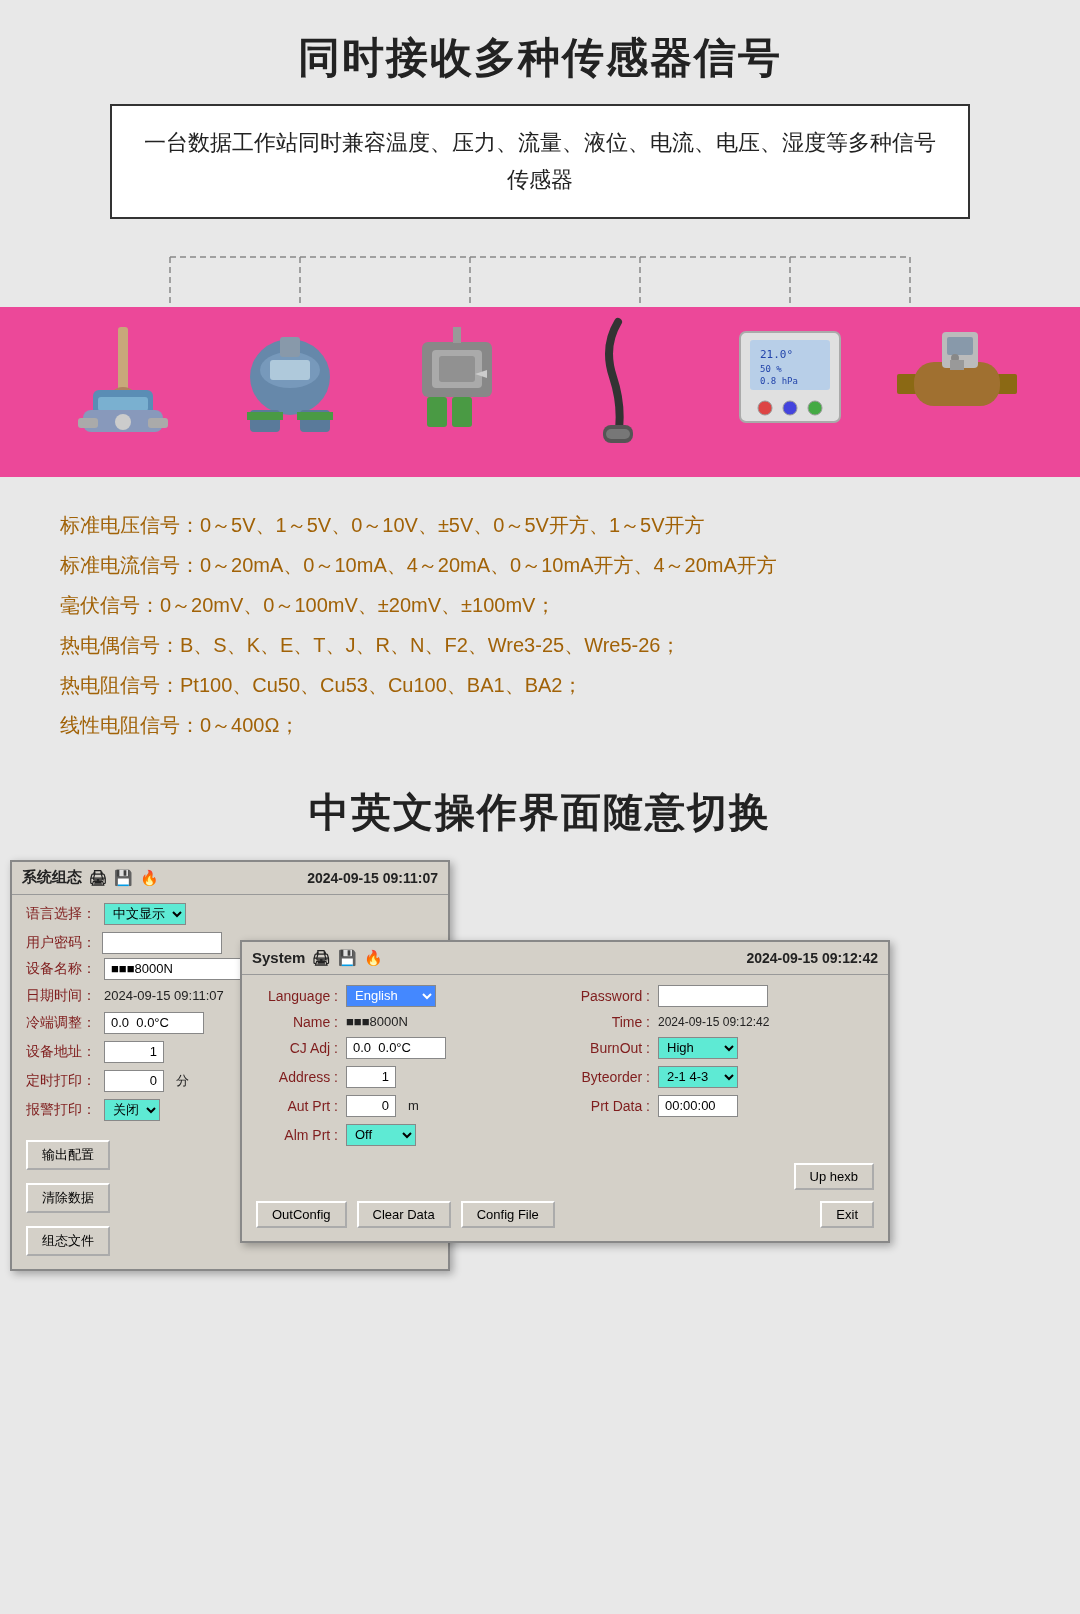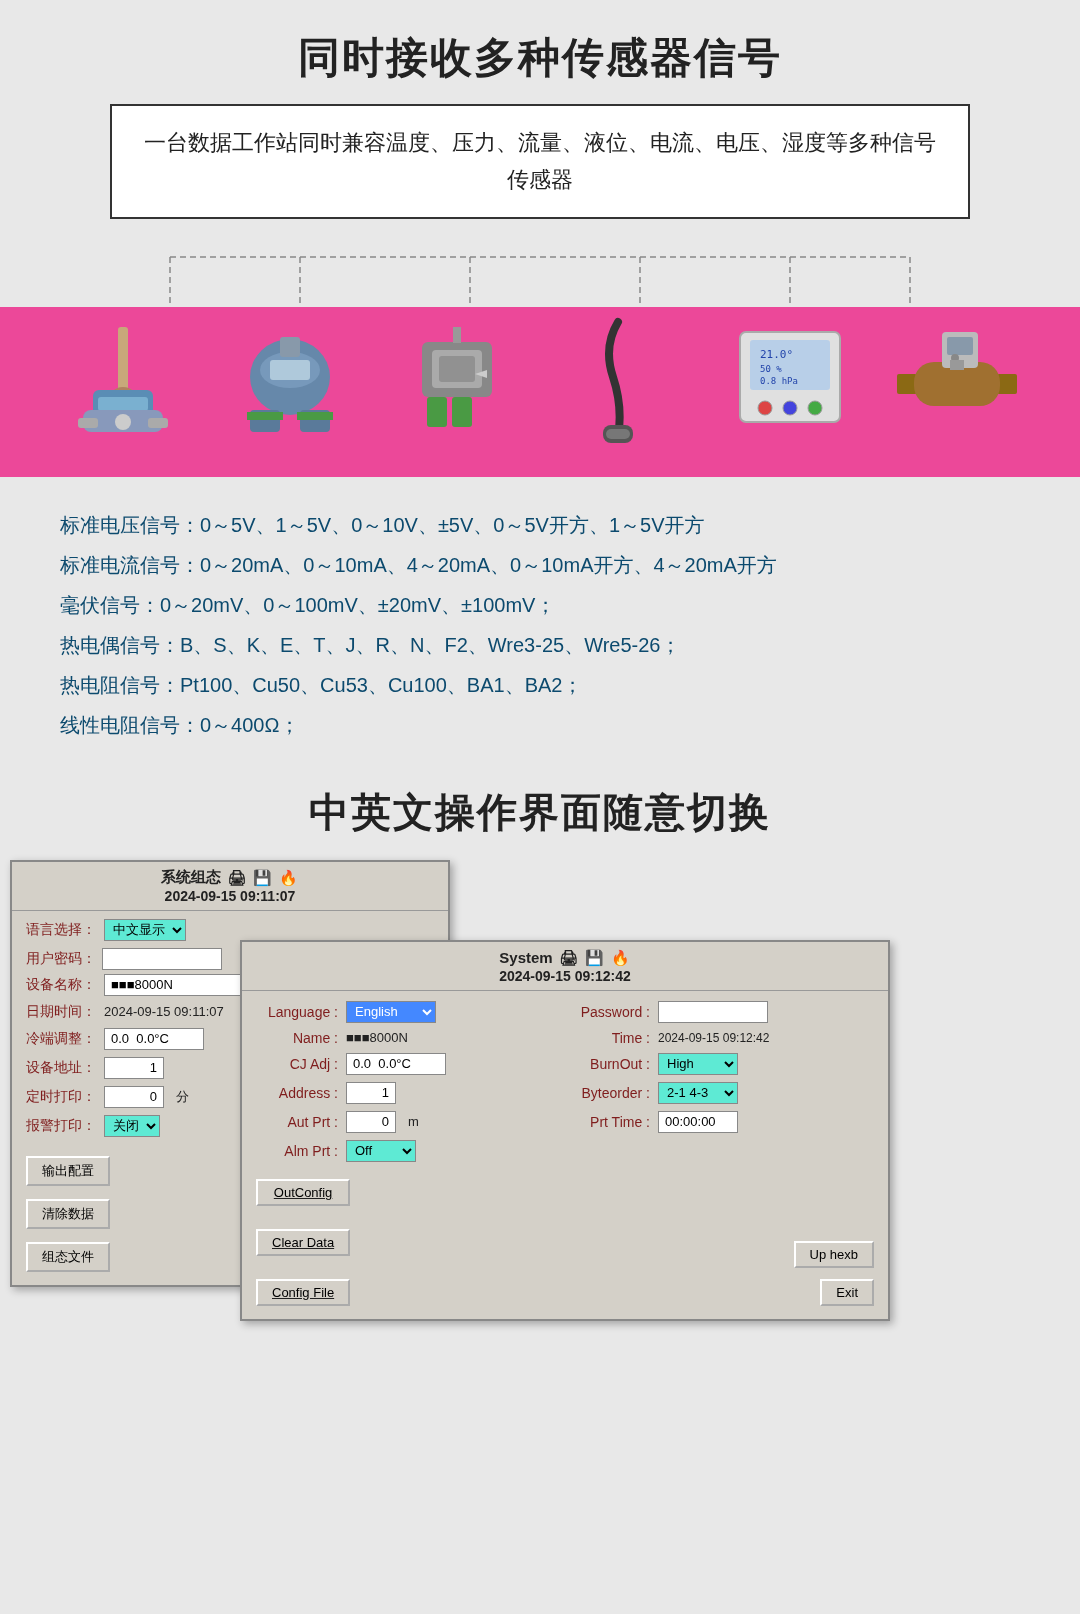--- a/index.html
+++ b/index.html
@@ -69,21 +69,21 @@
       display: flex;
       align-items: center;
       justify-content: center;
     }
 
     
     .specs-section {
       padding: 28px 60px 10px;
       font-size: 20px;
       line-height: 2.0;
-      color: #0c4a6e;
+      color: #a16207;
     }
 
     
     .section-title-2 {
       text-align: center;
       font-size: 40px;
       font-weight: bold;
       padding: 30px 0 20px;
       letter-spacing: 2px;
     }
@@ -107,21 +107,20 @@
 
     .win-titlebar {
       display: flex;
       align-items: center;
       justify-content: space-between;
       background: #d4d0c8;
       padding: 6px 10px;
       border-bottom: 1px solid #999;
       font-size: 15px;
       font-weight: bold;
-      flex-direction: column;
     }
 
     .win-titlebar-left {
       display: flex;
       align-items: center;
       gap: 6px;
     }
 
     .win-icons {
       display: flex;
@@ -207,23 +206,21 @@
 
     .en-btn-row {
       display: flex;
       justify-content: space-between;
       align-items: flex-end;
       padding: 6px 14px 8px;
     }
 
     .en-btn-left {
       display: flex;
-      flex-direction: column;
-      gap: 18px;
-      text-decoration: underline;
+      gap: 10px;
     }
 
     .en-btn-right {
       display: flex;
       flex-direction: column;
       gap: 6px;
       align-items: flex-end;
     }
 
   </style>
@@ -506,21 +503,21 @@
             <option>High</option>
           </select>
         </div>
         <div class="form-row">
           <span class="form-label" style="min-width:80px;text-align:right;">Byteorder :</span>
           <select class="form-select" style="width:80px;">
             <option>2-1 4-3</option>
           </select>
         </div>
         <div class="form-row">
-          <span class="form-label" style="min-width:80px;text-align:right;">Prt Time :</span>
+          <span class="form-label" style="min-width:80px;text-align:right;">Prt Data :</span>
           <input class="form-input" style="width: 80px;" value="00:00:00">
         </div>
       </div>
     </div>
 
     <div class="en-btn-row">
       <div class="en-btn-left">
         <button class="form-btn">OutConfig</button>
         <button class="form-btn">Clear Data</button>
         <button class="form-btn">Config File</button>

